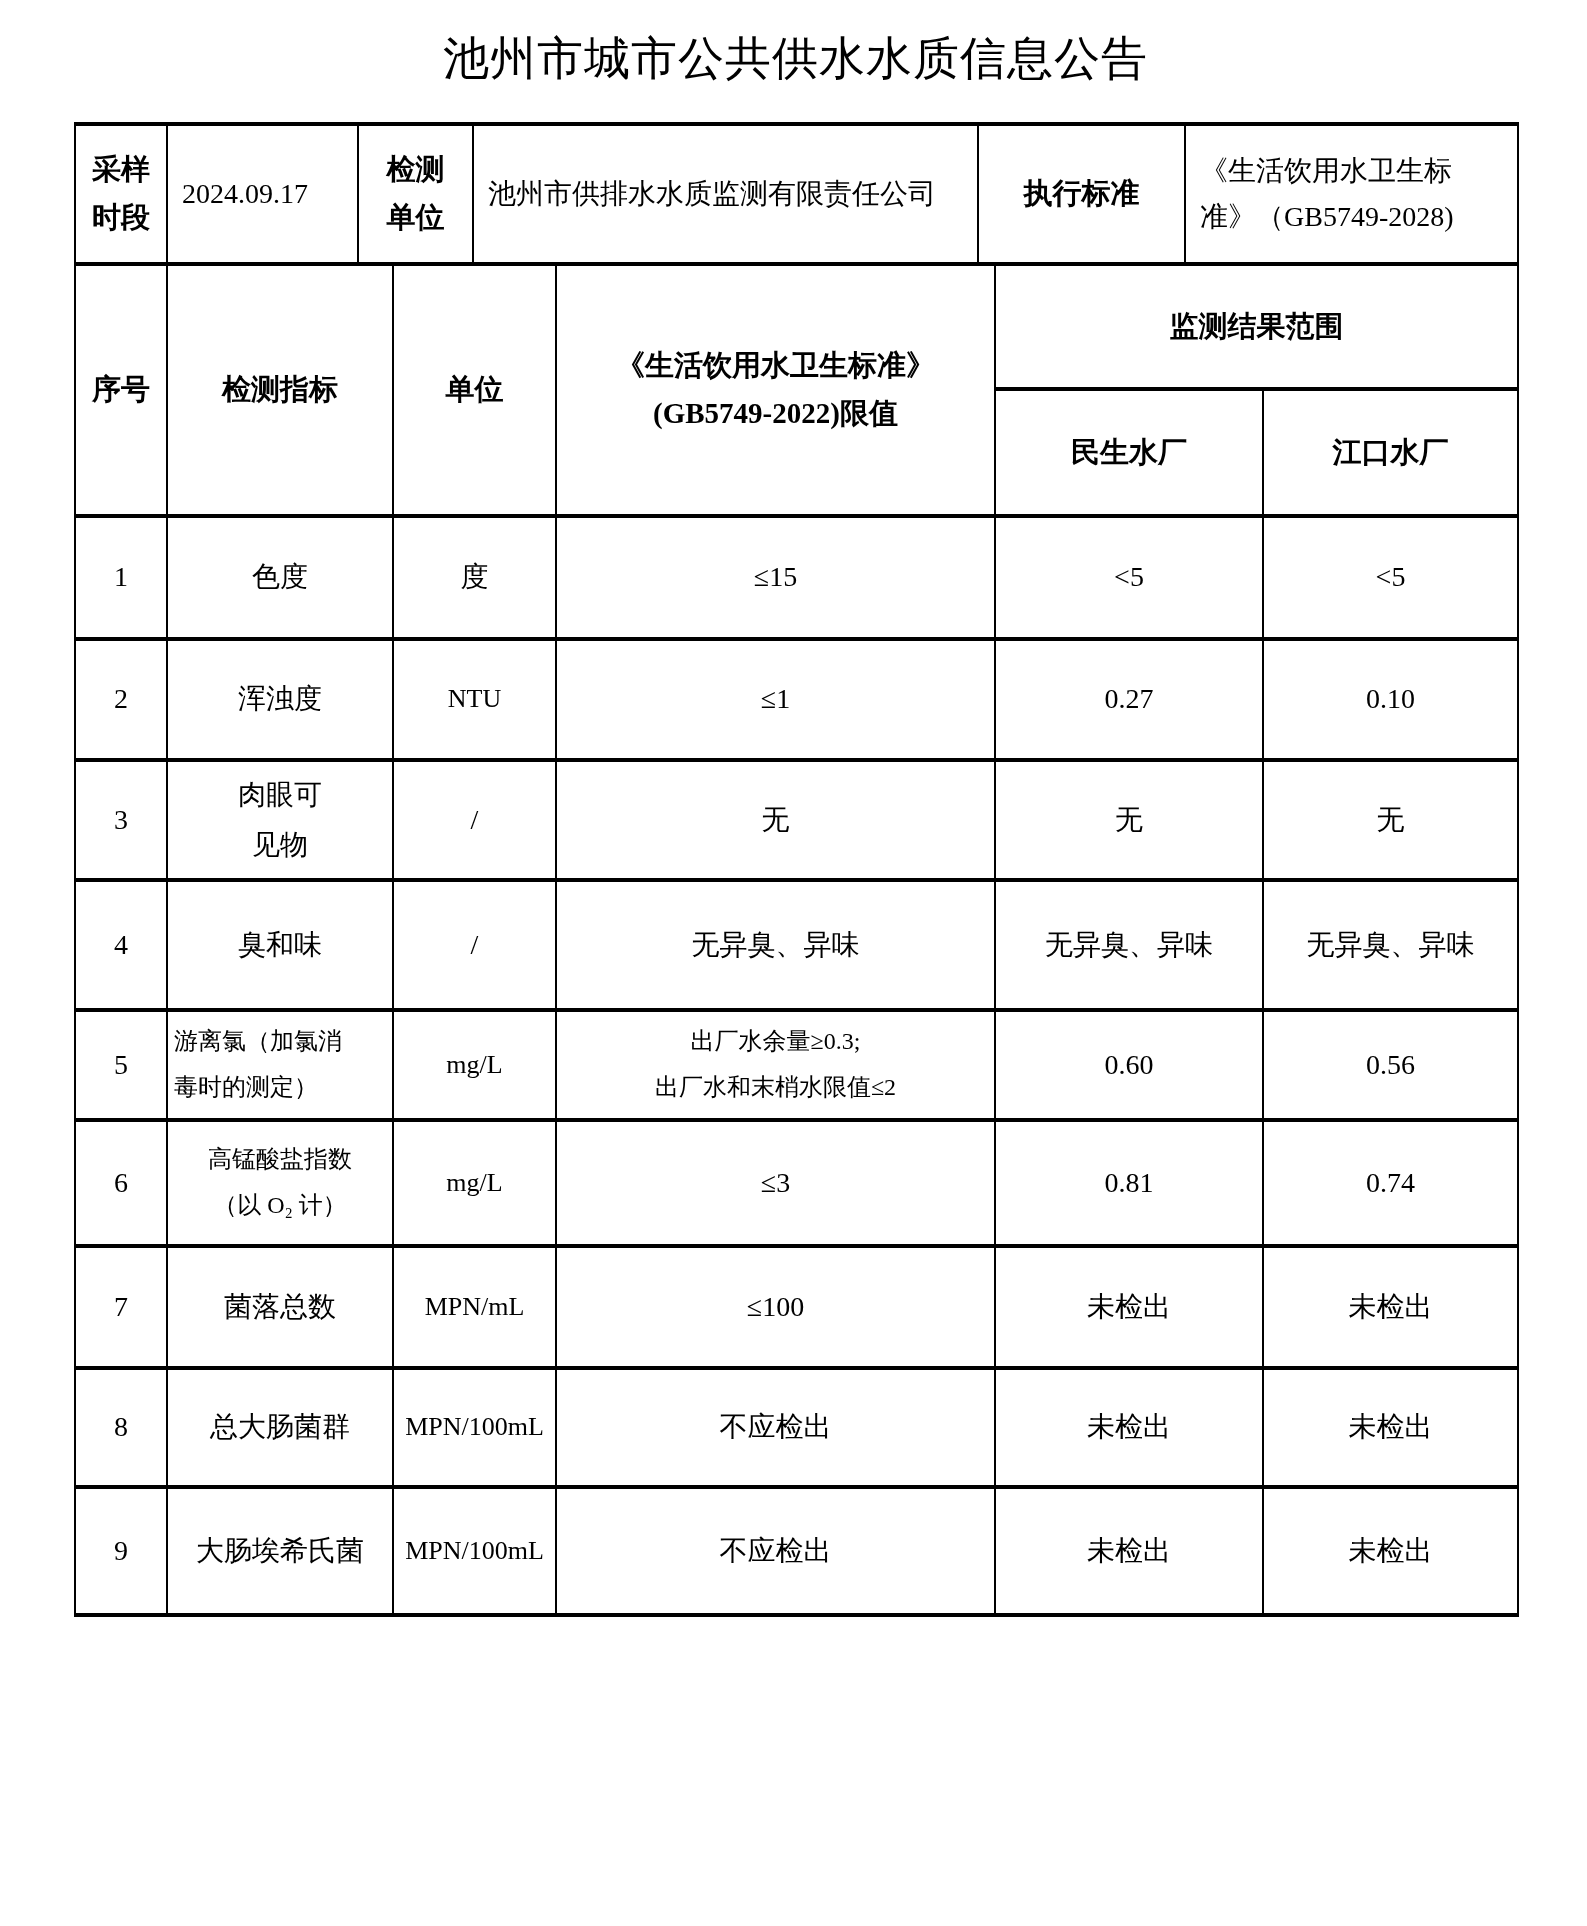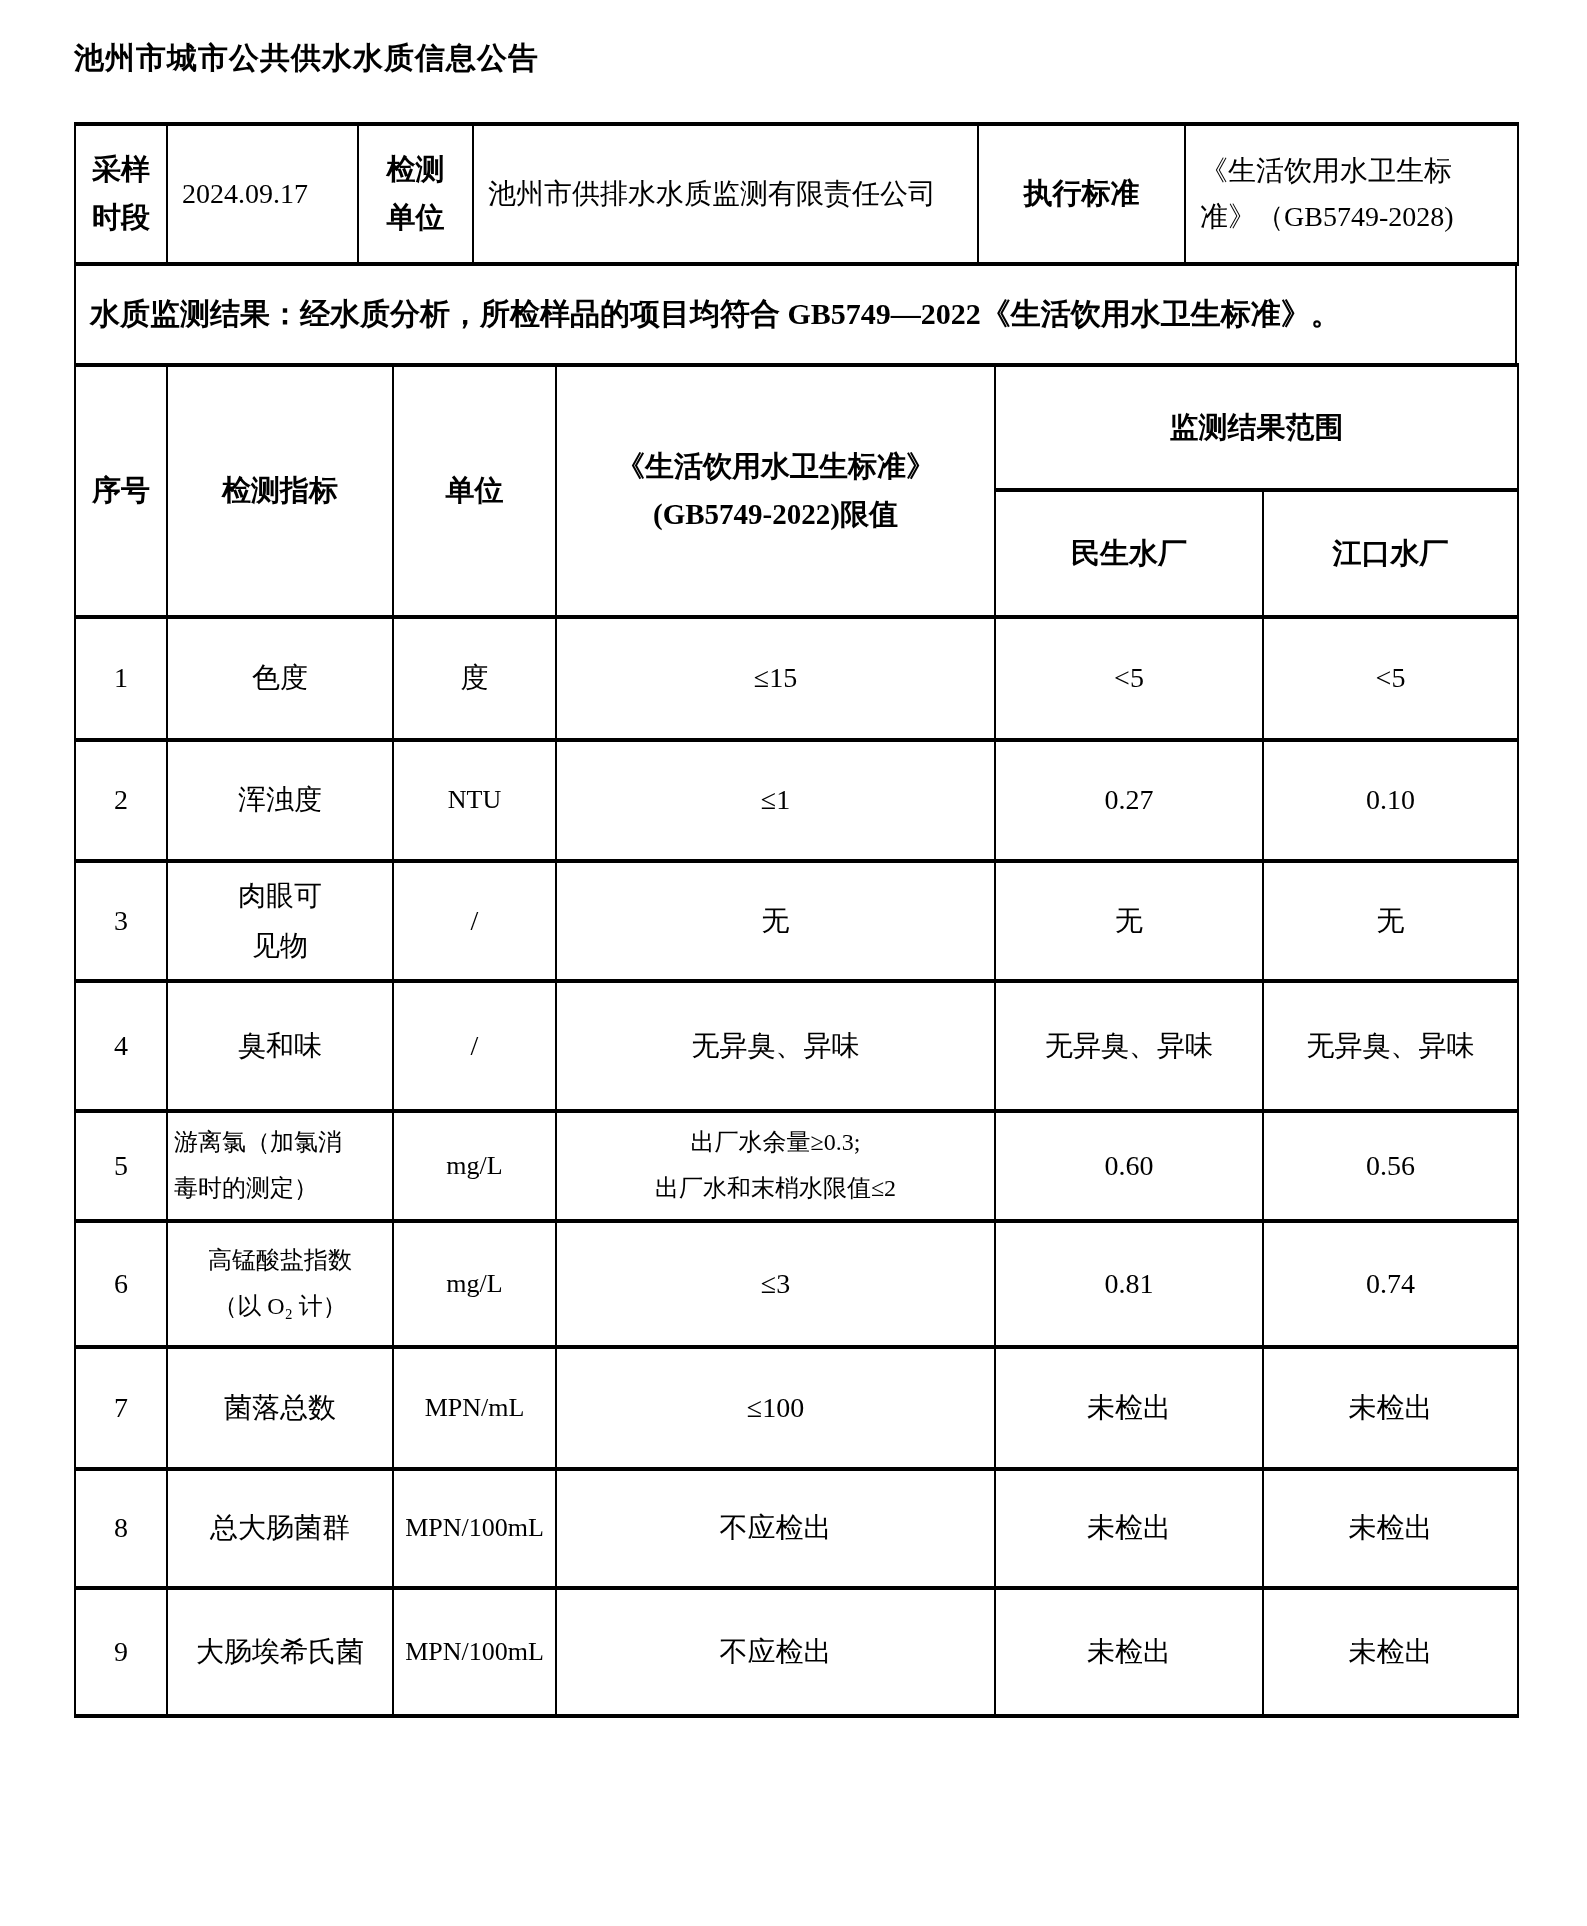--- a/index.html
+++ b/index.html
@@ -11,23 +11,24 @@
     color: #000000;
     position: relative;
   }
   .doc {
     position: absolute;
     left: 74px;
     top: 28px;
     width: 1443px;
   }
   .doc-title {
+    text-align: center;
     font-family: "Liberation Sans", "DejaVu Sans", sans-serif;
-    font-weight: bold;
-    font-size: 30px;
+    font-weight: normal;
+    font-size: 46px;
     line-height: 60px;
     letter-spacing: 1px;
     margin-bottom: 34px;
     white-space: nowrap;
   }
   table {
     border-collapse: collapse;
     table-layout: fixed;
     width: 1443px;
     background: #fff;
@@ -110,21 +111,20 @@
       <td class="lbl">检测
 单位</td>
       <td class="val">池州市供排水水质监测有限责任公司</td>
       <td class="lbl">执行标准</td>
       <td class="val">《生活饮用水卫生标
 准》（GB5749-2028)</td>
     </tr>
   </tbody>
     </table>
 
-  <div class="summary-box">水质监测结果：经水质分析，所检样品的项目均符合 GB5749—2022《生活饮用水卫生标准》。</div>
 
   <table class="main-table">
     <colgroup>
       <col style="width:92px">
         <col style="width:226px">
         <col style="width:163px">
       <col style="width:439px">
         <col style="width:268px">
         <col style="width:255px">
     </colgroup>

